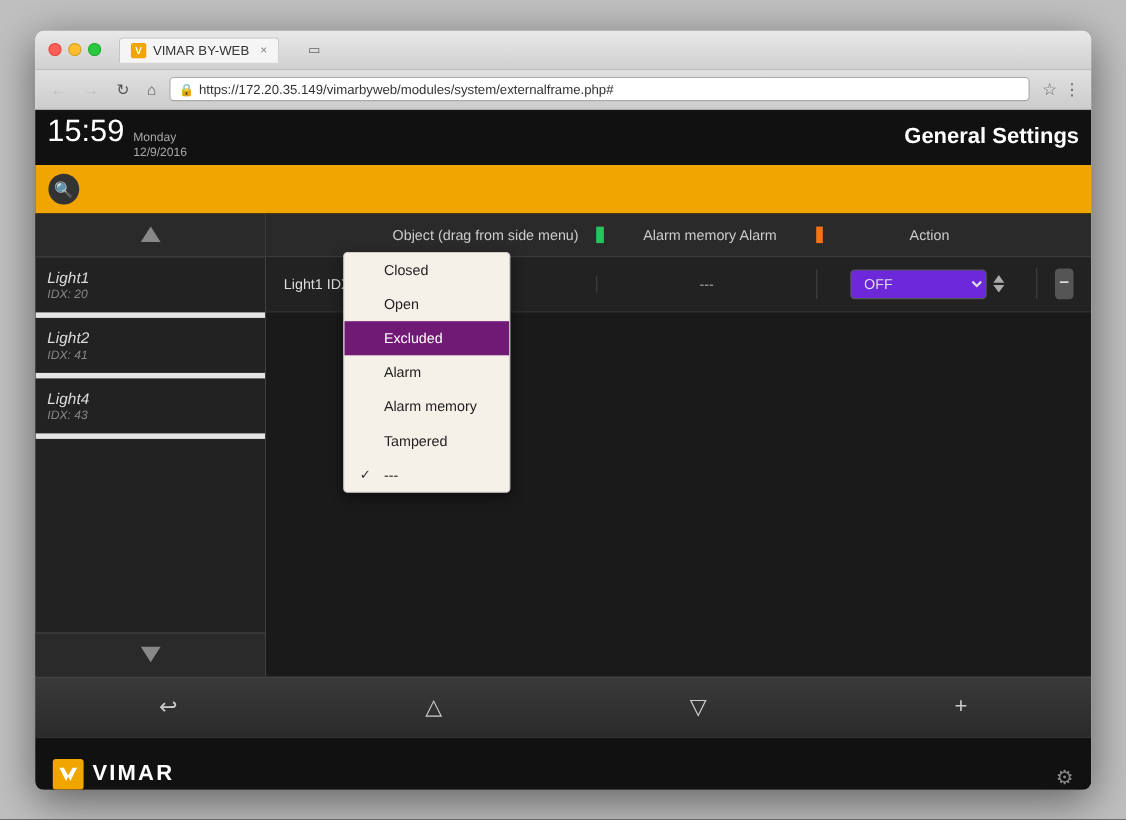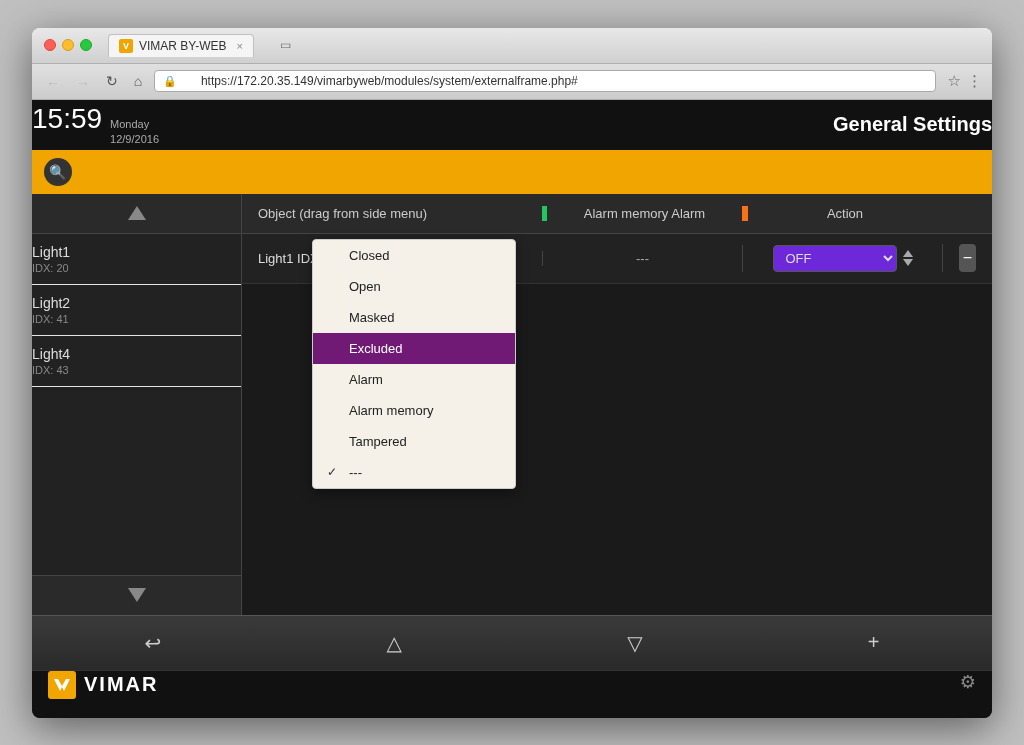--- a/index.html
+++ b/index.html
@@ -121,21 +121,21 @@
       padding: 3px 8px;
       font-size: 12px;
       color: #333;
       display: flex;
       align-items: center;
       gap: 4px;
     }
 
     .lock-icon { color: #4a9; font-size: 11px; }
 
-    .address-text { flex: 1; font-size: 12px; color: #333; margin-left: 20px; }
+    .address-text { flex: 1; font-size: 12px; color: #333; }
 
     .browser-action-icons {
       display: flex;
       gap: 6px;
       margin-left: 4px;
     }
 
     .browser-action-icon {
       font-size: 15px;
       color: #666;
@@ -149,21 +149,21 @@
       flex-direction: column;
       background: #1a1a1a;
       overflow: hidden;
     }
 
     
     .app-header {
       background: #111;
       display: flex;
       align-items: center;
-      padding: 0 0;
+      padding: 0 11px;
       height: 50px;
       flex-shrink: 0;
     }
 
     .app-time {
       display: flex;
       align-items: baseline;
       gap: 8px;
     }
 
@@ -239,23 +239,24 @@
       border-bottom: 1px solid #444;
       cursor: pointer;
     }
 
     .sidebar-items {
       flex: 1;
       overflow-y: auto;
     }
 
     .sidebar-item {
-      padding: 10px 0;
-      border-bottom: 1px solid #e5e5e5;
-      cursor: pointer;
+      padding: 10px 11px;
+      border-bottom: 5px solid #e5e5e5;
+      cursor: pointer;
+      font-style: italic;
     }
 
     .sidebar-item-name {
       font-size: 14px;
       color: #ddd;
       font-weight: 500;
     }
 
     .sidebar-item-idx {
       font-size: 11px;
@@ -289,22 +290,22 @@
       align-items: center;
     }
 
     .table-header-cell {
       padding: 0 16px;
       font-size: 13px;
       color: #ccc;
       font-weight: 500;
     }
 
-    .col-object { flex: 1; }
-    .col-status { width: 200px; border-left: 5px solid #22c55e; text-align: center; }
+    .col-object { flex: 1; text-align: right; }
+    .col-status { width: 200px; border-left: 7px solid #22c55e; text-align: center; }
     .col-action { width: 200px; border-left: 6px solid #f97316; text-align: center; }
     .col-delete { width: 50px; border-left: 1px solid #444; }
 
     .table-row {
       display: flex;
       align-items: center;
       border-bottom: 1px solid #333;
       height: 50px;
       background: #222;
     }
@@ -367,21 +368,21 @@
       display: flex;
       align-items: center;
       justify-content: center;
     }
 
     
     .app-footer {
       background: #111;
       height: 48px;
       display: flex;
-      align-items: flex-start;
+      align-items: flex-end;
       padding: 0 16px;
       flex-shrink: 0;
       border-top: 1px solid #333;
     }
 
     .vimar-logo {
       display: flex;
       align-items: center;
       gap: 8px;
     }
@@ -406,27 +407,27 @@
     .footer-gear {
       margin-left: auto;
       color: #888;
       font-size: 18px;
       cursor: pointer;
     }
 
     
     .dropdown-overlay {
       position: absolute;
-      top: 45px;
+      top: 35px;
       left: 280px;
       background: #f5f0e8;
       border: 1px solid #ccc;
       border-radius: 4px;
       box-shadow: 0 4px 12px rgba(0,0,0,0.4);
-      width: 204px;
+      width: 152px;
       z-index: 100;
       overflow: hidden;
     }
 
     .dropdown-item {
       padding: 8px 14px;
       font-size: 13px;
       color: #222;
       cursor: pointer;
       display: flex;
@@ -598,24 +599,20 @@
 
         <div class="dropdown-overlay">
           <div class="dropdown-item">
             <span class="dropdown-check"></span>
             <span>Closed</span>
           </div>
           <div class="dropdown-item">
             <span class="dropdown-check"></span>
             <span>Open</span>
           </div>
-          <div class="dropdown-item">
-            <span class="dropdown-check"></span>
-            <span>Masked</span>
-          </div>
           <div class="dropdown-item selected">
             <span class="dropdown-check"></span>
             <span>Excluded</span>
           </div>
           <div class="dropdown-item">
             <span class="dropdown-check"></span>
             <span>Alarm</span>
           </div>
           <div class="dropdown-item">
             <span class="dropdown-check"></span>

